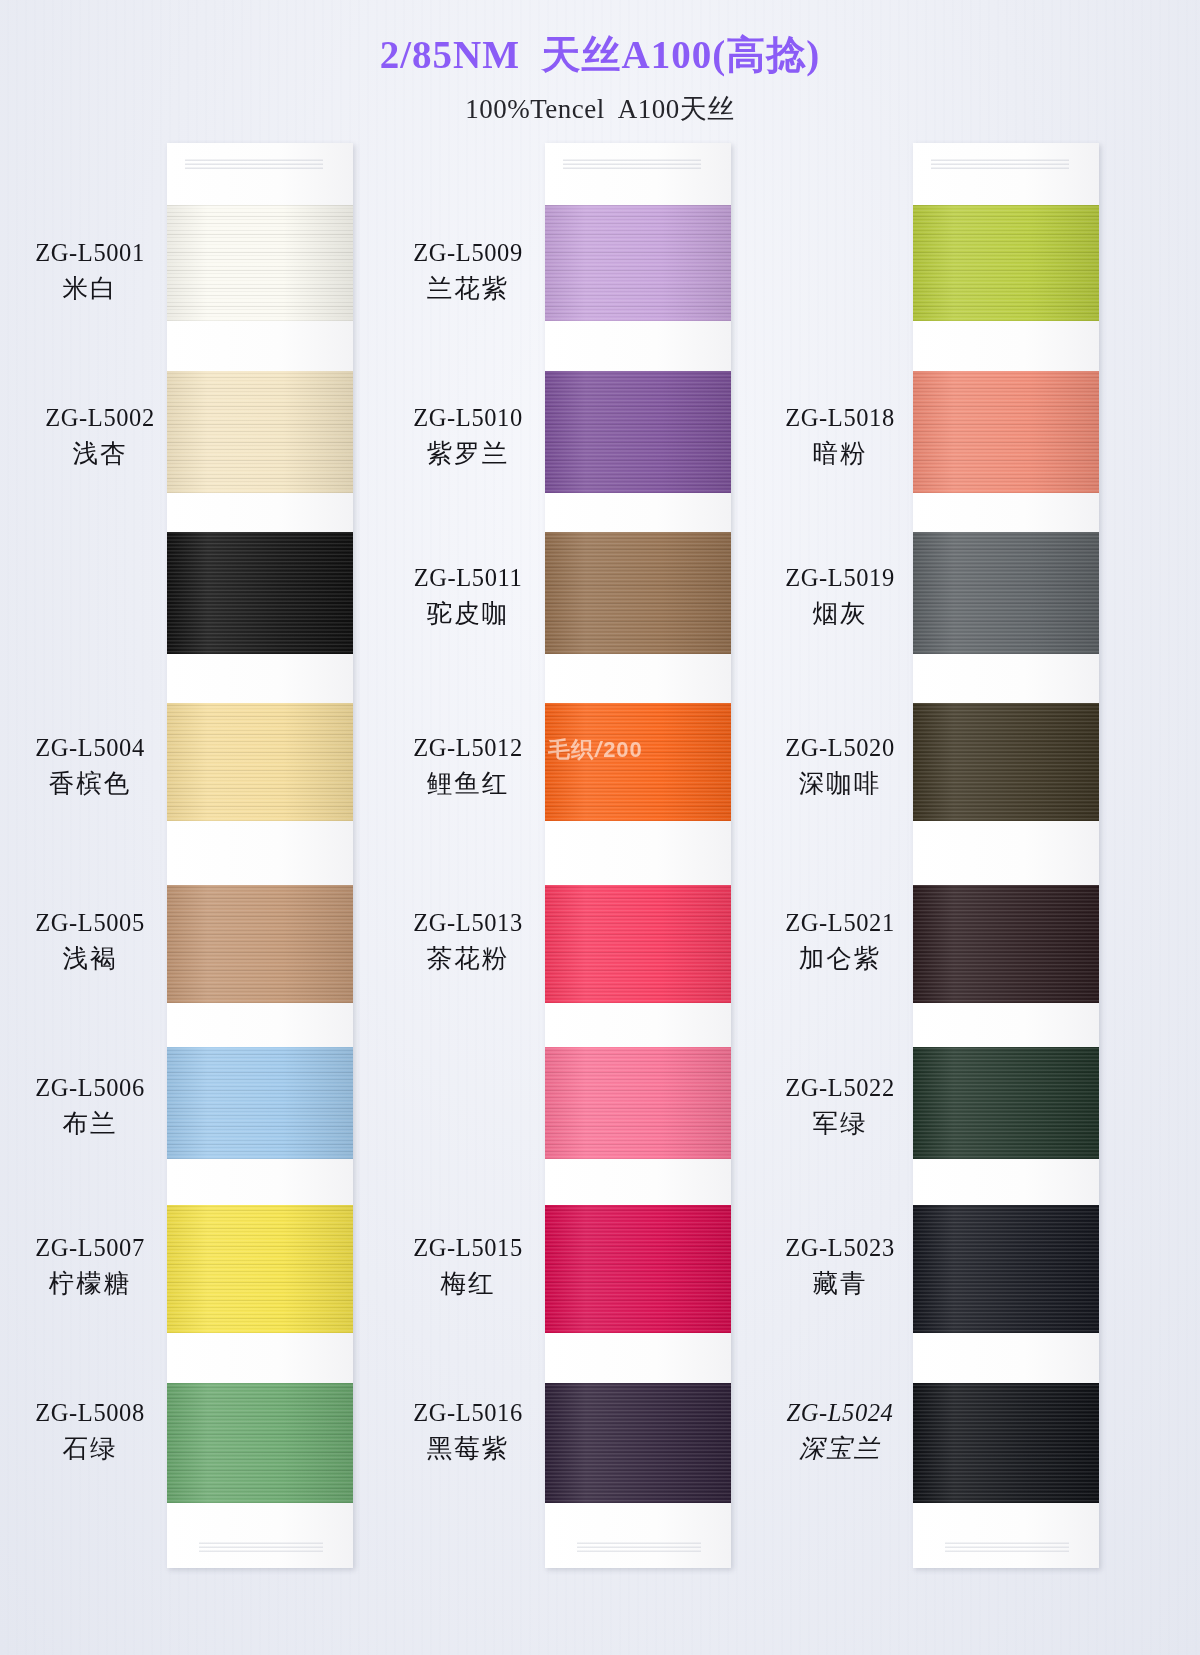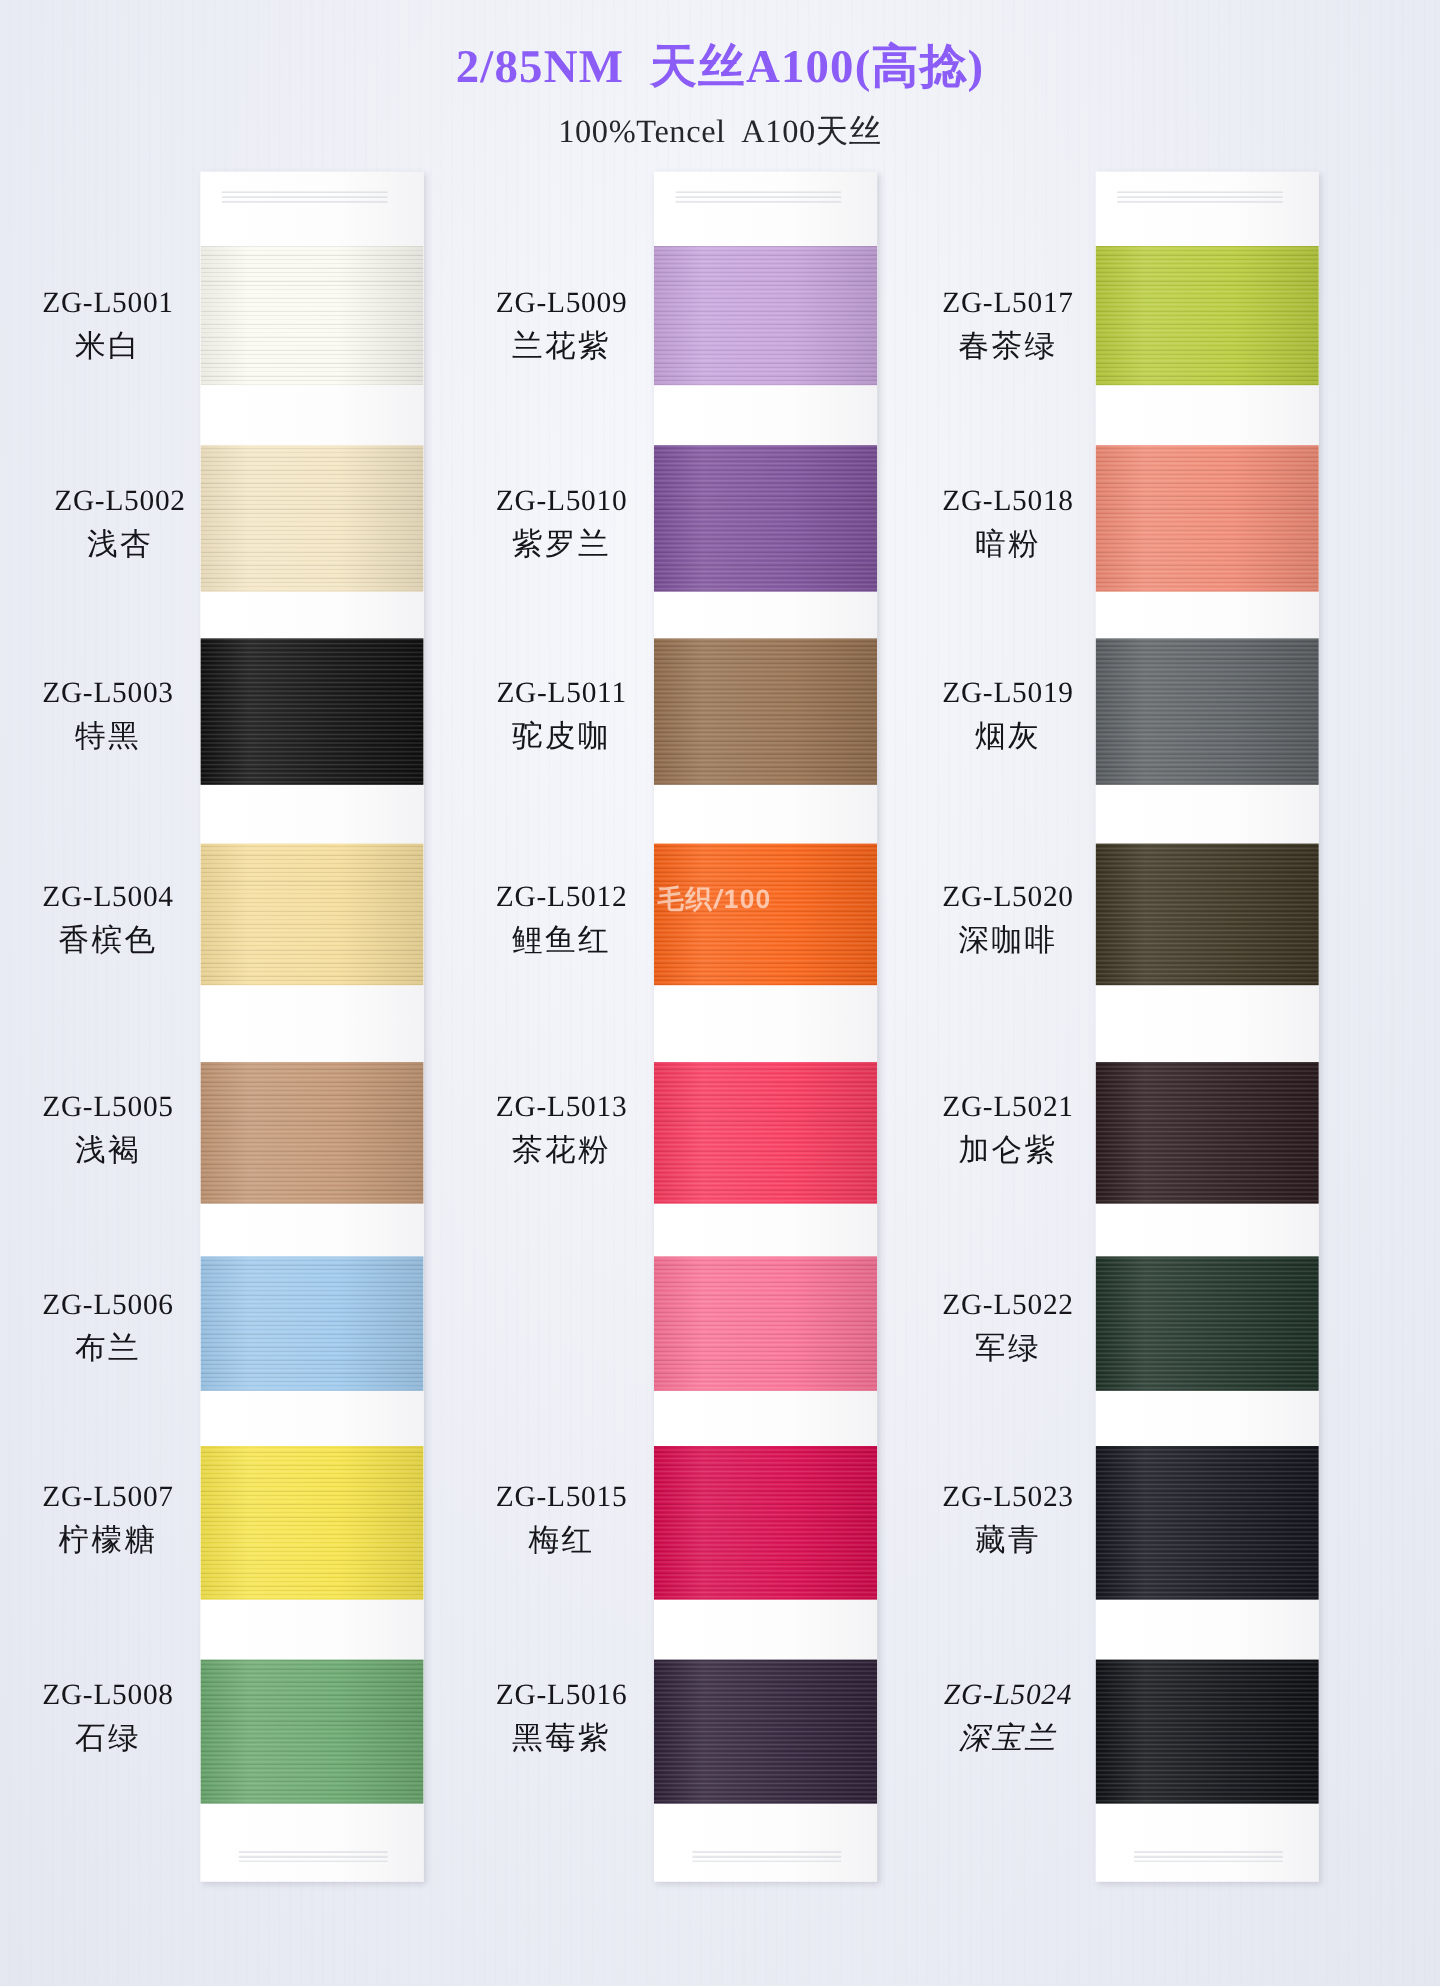--- a/index.html
+++ b/index.html
@@ -197,24 +197,20 @@
 <div id="swatch-grid">
     <div class="column col-0">
       <div class="label" style="top: 100px;">
         <div class="code">ZG-L5001</div>
         <div class="name">米白</div>
       </div>
       <div class="label" style="top: 265px; padding-left: 20px;">
         <div class="code">ZG-L5002</div>
         <div class="name">浅杏</div>
       </div>
-      <div class="label" style="top: 425px;">
-        <div class="code">ZG-L5003</div>
-        <div class="name">特黑</div>
-      </div>
       <div class="label" style="top: 595px;">
         <div class="code">ZG-L5004</div>
         <div class="name">香槟色</div>
       </div>
       <div class="label" style="top: 770px;">
         <div class="code">ZG-L5005</div>
         <div class="name">浅褐</div>
       </div>
       <div class="label" style="top: 935px;">
         <div class="code">ZG-L5006</div>
@@ -321,24 +317,20 @@
           <div class="thread"></div>
           <div class="sheen"></div>
         </div>
         <div class="yarn" title="ZG-L5016 黑莓紫" style="top: 1240px; height: 120px; background: rgb(47, 33, 57);">
           <div class="thread"></div>
           <div class="sheen"></div>
         </div>
       </div>
     </div>
     <div class="column col-2">
-      <div class="label" style="top: 100px;">
-        <div class="code">ZG-L5017</div>
-        <div class="name">春茶绿</div>
-      </div>
       <div class="label" style="top: 265px;">
         <div class="code">ZG-L5018</div>
         <div class="name">暗粉</div>
       </div>
       <div class="label" style="top: 425px;">
         <div class="code">ZG-L5019</div>
         <div class="name">烟灰</div>
       </div>
       <div class="label" style="top: 595px;">
         <div class="code">ZG-L5020</div>
@@ -391,14 +383,14 @@
         </div>
         <div class="yarn" title="ZG-L5024 深宝兰" style="top: 1240px; height: 120px; background: rgb(15, 17, 22);">
           <div class="thread"></div>
           <div class="sheen"></div>
         </div>
       </div>
     </div>
   </div>
 
 <div id="watermark">
-  <span>毛织</span><span class="wm-slash">/</span><span>100</span>
+  <span>毛织</span><span class="wm-slash">/</span><span>200</span>
 </div>
 
 </body></html>

